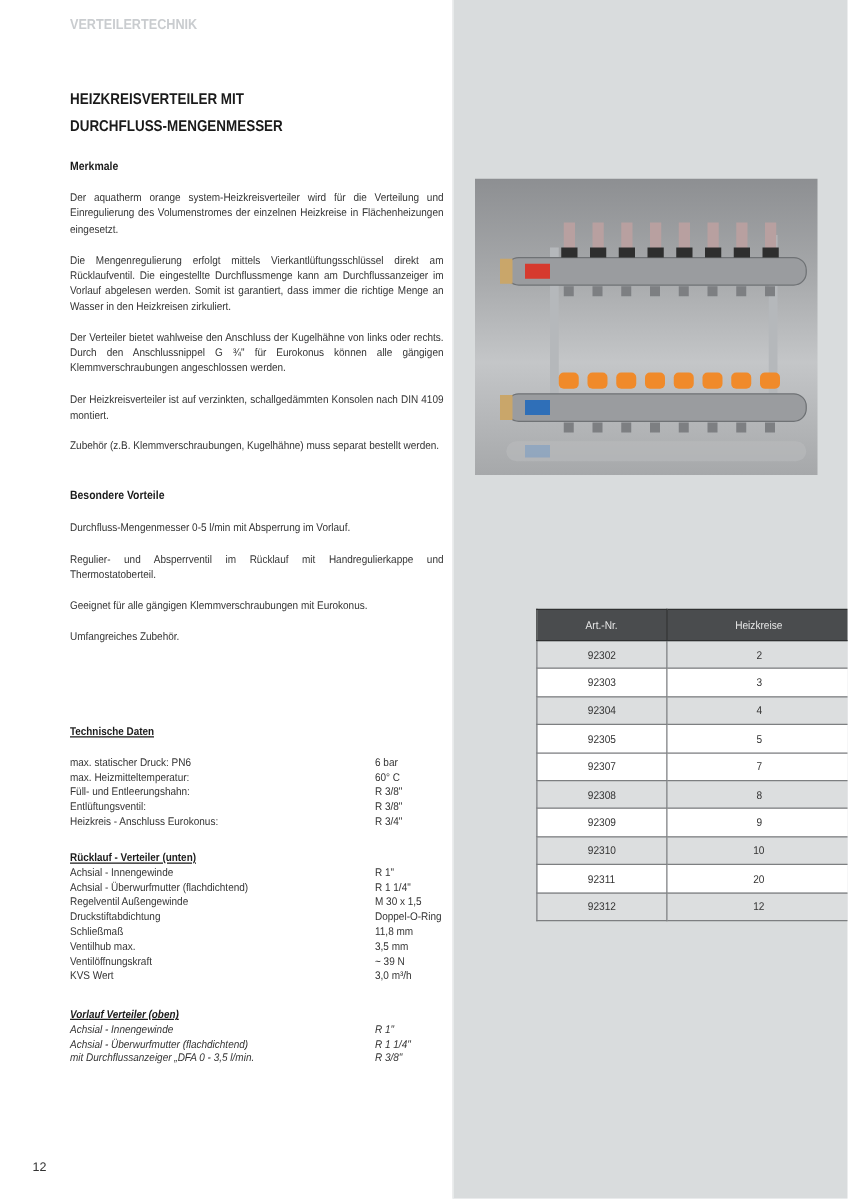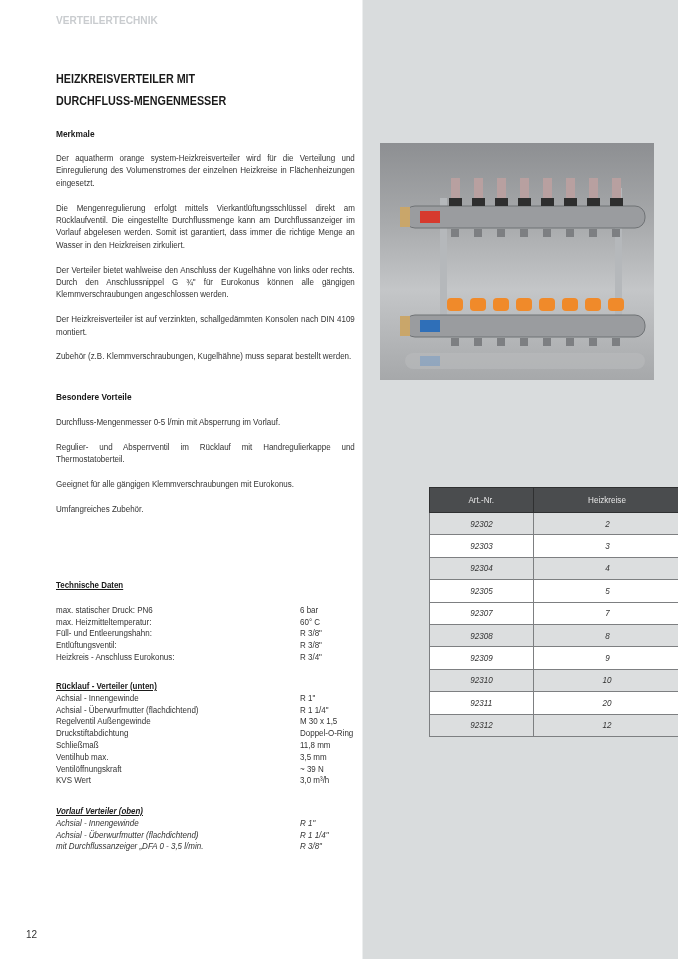--- a/index.html
+++ b/index.html
@@ -23,21 +23,21 @@
   .spec-row .k { width:203px; transform:scaleX(0.9); transform-origin:left; }
   .spec-row .v { transform:scaleX(0.9); transform-origin:left; }
   .spec-head { font-weight:bold; color:#1a1a1a; text-decoration:underline; transform:scaleX(0.88);
                transform-origin:left; white-space:nowrap; font-size:9px; }
   .photo { position:absolute; left:380px; top:143px; width:274px; height:237px;
            background:linear-gradient(180deg,#8d8f92 0%,#a9abad 35%,#c4c6c8 62%,#a6a8aa 100%); overflow:hidden; }
   .page-num { position:absolute; left:26px; top:929px; font-size:10px; color:#333; }
   table.art { position:absolute; left:381px; top:487px; width:309px; border-collapse:collapse;
               font-size:9px; color:#333;margin-left:48px; }
   table.art th { background:#4a4c4e; color:#e8e8e8; font-weight:normal; height:22px; border:1px solid #2f3031; }
-  table.art td { height:21.4px; text-align:center; border:1px solid #7d7f81; padding:0;font-style:italic; }
+  table.art td { height:21.4px; text-align:center; border:1px solid #7d7f81; padding:0; }
   table.art tr.odd td { background:#dcdedf; }
   table.art tr.even td { background:#ffffff; }
   .cell-txt { display:inline-block; transform:scaleX(0.9); }
 </style>
 </head>
 <body>
 
 <div class="right-panel"></div>
 
 <div class="section-tag">VERTEILERTECHNIK</div>

